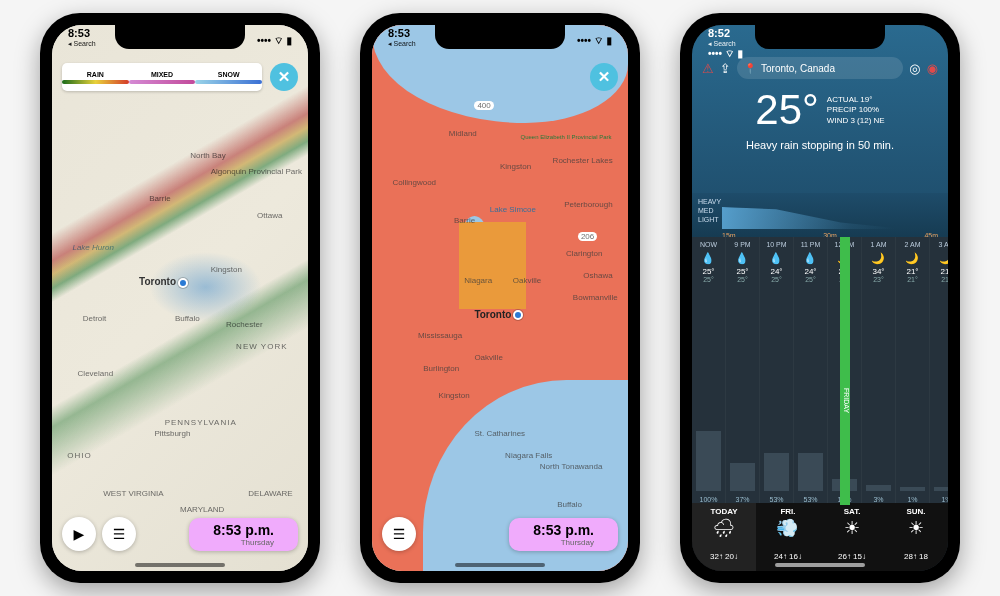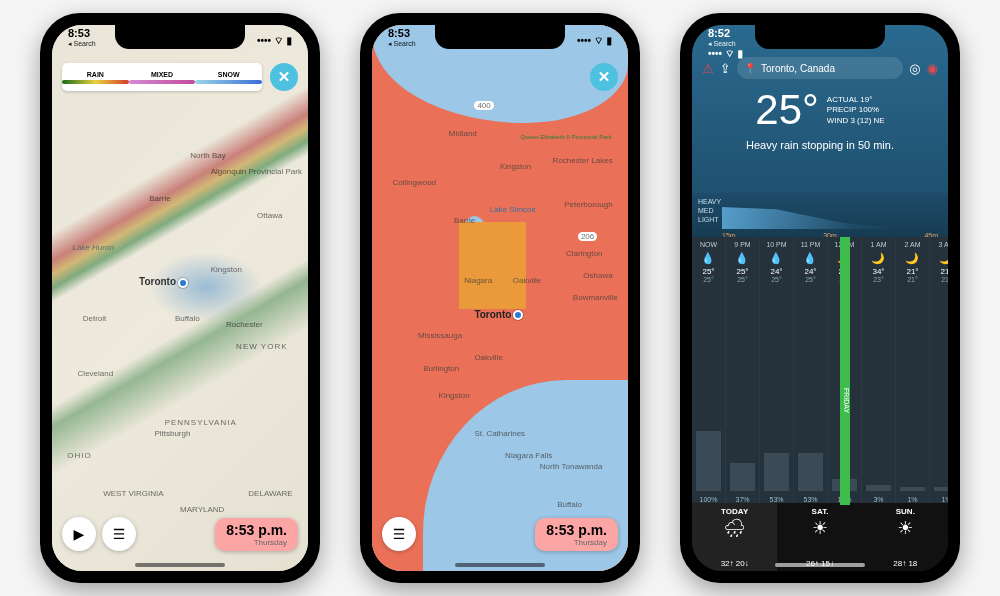--- a/index.html
+++ b/index.html
@@ -104,22 +104,22 @@
   .legend .bar{ height:4px; border-radius:2px; margin-top:2px;}
   .bar-rain{ background:linear-gradient(90deg,#1a6b1a,#e8d13a,#d43a2a);}
   .bar-mixed{ background:linear-gradient(90deg,#d48ad4,#c24a9a);}
   .bar-snow{ background:linear-gradient(90deg,#9ad4e8,#3a6fd4);}
   .map-label{ position:absolute; font-size:8px; color:rgba(60,60,60,.75); white-space:nowrap;}
   .map-label.big{ font-size:10px; font-weight:600; color:#333;}
   .citydot{ display:inline-block; width:10px; height:10px; border-radius:50%; background:#2a7ad4; border:2px solid #fff; box-shadow:0 0 0 1px rgba(0,0,0,.2); vertical-align:middle; margin-left:2px;}
 
   .time-pill {
     position:absolute; bottom:20px; right:10px;
-    background:#fca5a5; border-radius:10px; box-shadow:0 1px 4px rgba(0,0,0,.25);
-    padding:4px 11px; text-align:right;
+    background:#f0abfc; border-radius:10px; box-shadow:0 1px 4px rgba(0,0,0,.25);
+    padding:4px 24px; text-align:right;
   }
   .time-pill .t{ font-size:14px; font-weight:600;}
   .time-pill .d{ font-size:8px; color:#666;}
   .round-btn {
     position:absolute; bottom:20px; width:34px; height:34px; border-radius:50%;
     background:#fff; box-shadow:0 1px 4px rgba(0,0,0,.25);
     display:flex; align-items:center; justify-content:center; font-size:14px;
   }
 
   
@@ -168,21 +168,21 @@
   .hour-col .bar{ position:absolute; bottom:14px; left:4px; right:4px; background:#3a4a56;}
   .hour-col .pct{ position:absolute; bottom:2px; font-size:7px; color:#9bc;}
   .friday-marker{ position:absolute; top:212px; bottom:66px; width:10px; background:#3fbd4b; left:148px; z-index:2; writing-mode:vertical-rl; font-size:7px; text-align:center; padding-top:60px;}
   .daily{
     position:absolute; bottom:0; left:0; right:0; height:68px;
     background:#111; display:flex;
   }
   .day-col{ flex:1; text-align:center; padding:4px 0; color:#fff; position:relative;}
   .day-col .dl{ font-size:8px; font-weight:600; margin-bottom:2px;}
   .day-col .di{ font-size:18px; line-height:1.2;}
-  .day-col .dt{ font-size:8px; margin-top:19px;}
+  .day-col .dt{ font-size:8px; margin-top:12px;}
   .day-col:first-child{ background:#222;}
   .home-ind{ position:absolute; bottom:4px; left:50%; transform:translateX(-50%); width:90px; height:4px; border-radius:3px; background:rgba(255,255,255,.6); z-index:60;}
   .home-ind.dark{ background:rgba(0,0,0,.5);}
 </style>
 </head>
 <body>
 
 <div class="phone">
   <div class="screen">
     <div class="notch"></div>
@@ -423,20 +423,25 @@
       </div>
     <div class="friday-marker">FRIDAY</div>
 
     <div class="daily" id="daily">
         <div class="day-col">
           <div class="dl">TODAY</div>
           <div class="di">🌧</div>
           <div class="dt">32↑ 20↓</div>
         </div>
         <div class="day-col">
+          <div class="dl">FRI.</div>
+          <div class="di">💨</div>
+          <div class="dt">24↑ 16↓</div>
+        </div>
+        <div class="day-col">
           <div class="dl">SAT.</div>
           <div class="di">☀</div>
           <div class="dt">26↑ 15↓</div>
         </div>
         <div class="day-col">
           <div class="dl">SUN.</div>
           <div class="di">☀</div>
           <div class="dt">28↑ 18</div>
         </div>
       </div>

